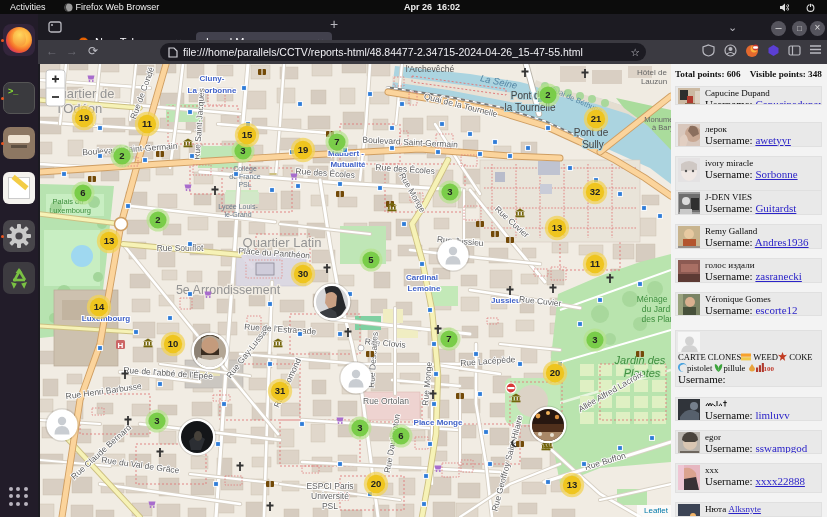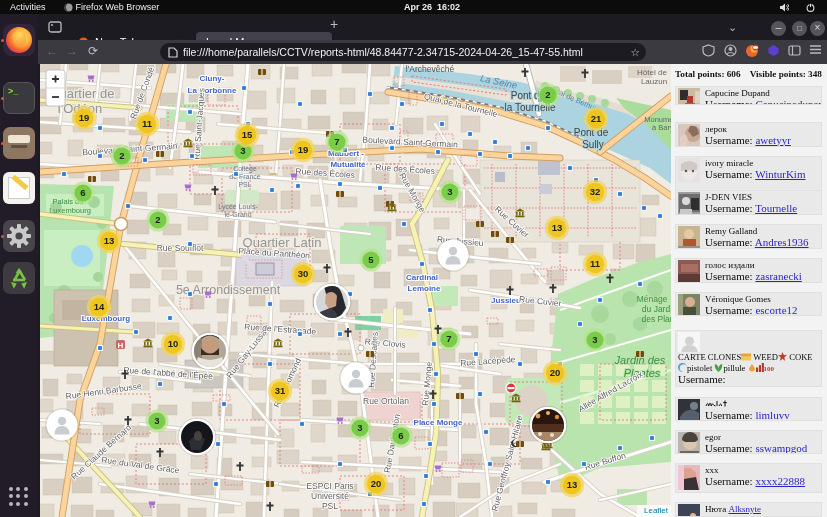--- a/index.html
+++ b/index.html
@@ -1200,34 +1200,34 @@
       <div class="card" style="top:92px;height:39px">
         <svg class="thumb" width="22" height="24">
           <rect width="23" height="25" fill="#e4e2e3"></rect>
           <ellipse cx="11" cy="13" rx="8" ry="10" fill="#f0e8e4"></ellipse>
           <path d="M3,6 q8,-6 16,0 l0,6 -16,1 z" fill="#cfc8c4"></path>
           <circle cx="8" cy="13" r="1.2" fill="#555"></circle>
           <circle cx="15" cy="13" r="1.2" fill="#555"></circle>
         </svg>
         <div class="ct">
           <div class="nm">ivory miracle</div>
-          <div class="un">Username: <a>WinturKim</a></div>
+          <div class="un">Username: <a>Sorbonne</a></div>
         </div>
       </div>
       <div class="card" style="top:126px;height:25px">
         <svg class="thumb" width="22" height="24">
           <rect width="23" height="25" fill="#9d9d9d"></rect>
           <rect x="1" y="2" width="21" height="18" fill="#6e6e6e"></rect>
           <circle cx="8" cy="9" r="4" fill="#dcdcdc"></circle>
           <rect x="13" y="6" width="8" height="12" fill="#2f2f2f"></rect>
           <rect x="2" y="17" width="12" height="6" fill="#c9c9c9"></rect>
         </svg>
         <div class="ct">
           <div class="nm">J-DEN VIES</div>
-          <div class="un">Username: <a>Tournelle</a></div>
+          <div class="un">Username: <a>Guitardst</a></div>
         </div>
       </div>
       <div class="card" style="top:160px;height:25px">
         <svg class="thumb" width="22" height="24">
           <rect width="23" height="25" fill="#c8b48e"></rect>
           <circle cx="11" cy="8" r="5" fill="#e7c9a1"></circle>
           <rect x="5" y="13" width="13" height="12" fill="#b3552e"></rect>
           <rect x="0" y="20" width="23" height="5" fill="#97918a"></rect>
         </svg>
         <div class="ct">

